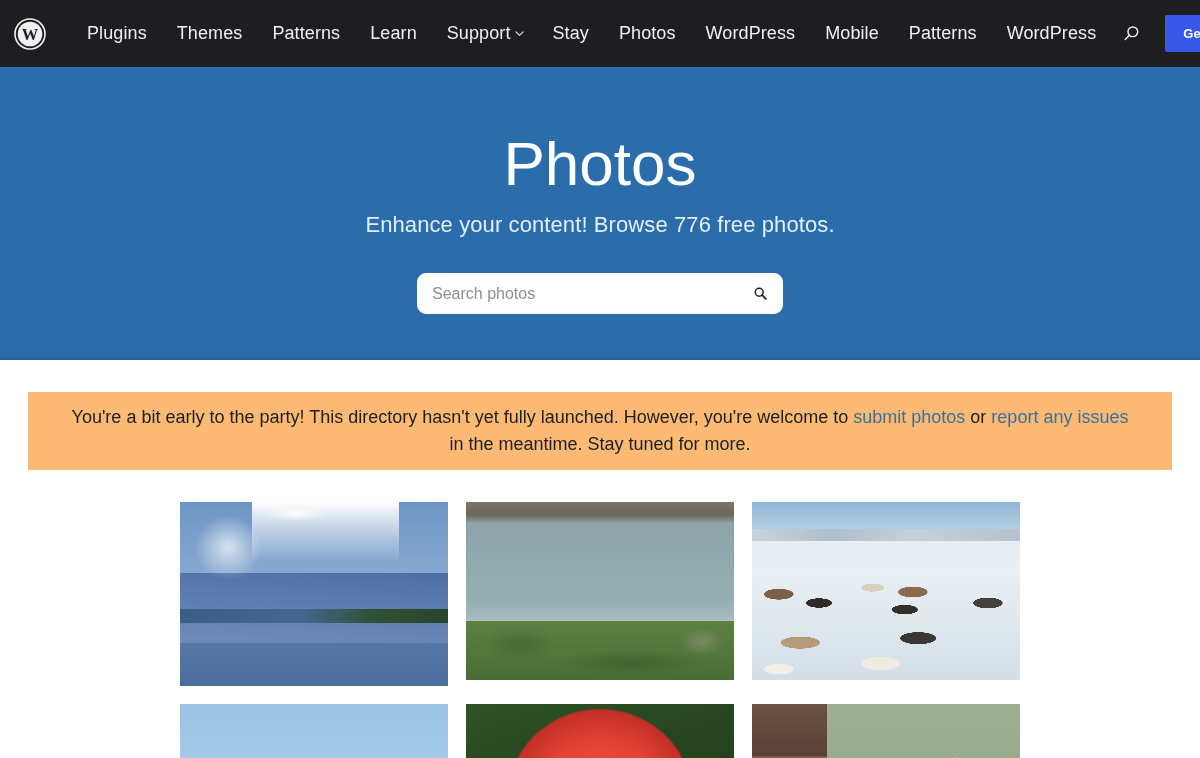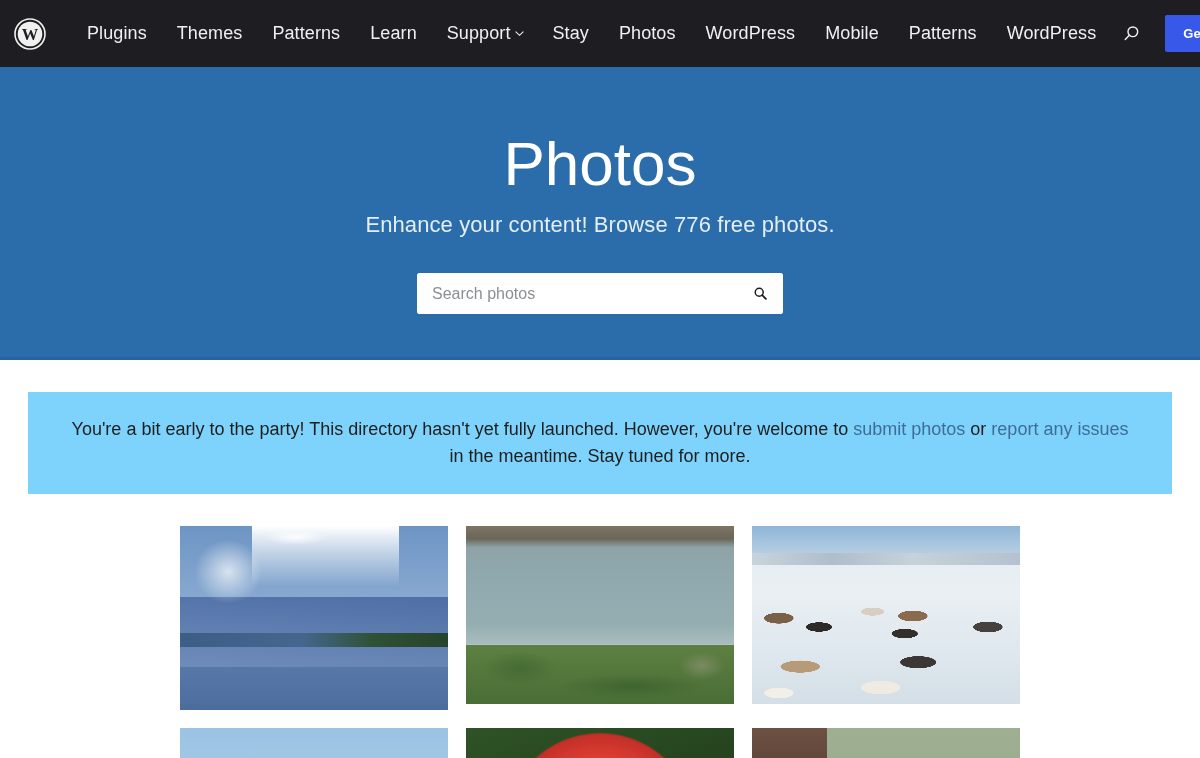--- a/index.html
+++ b/index.html
@@ -101,21 +101,21 @@
     letter-spacing: 0.1px;
   }
   .search-wrap {
     margin-top: 35px;
     width: 366px;
     height: 41px;
     background: #ffffff;
     display: flex;
     align-items: center;
     border: 1px solid #ffffff;
-    border-radius: 2px;
+    border-radius: 9px;
   }
   .search-input {
     flex: 1;
     border: none;
     outline: none;
     height: 100%;
     padding: 0 14px;
     font-size: 16px;
     font-family: "Liberation Sans", sans-serif;
     color: #2c3338;
@@ -130,26 +130,26 @@
     display: flex; align-items: center; justify-content: center;
   }
 
   
   .main {
     background: #ffffff;
     padding: 0 28px;
   }
   .notice {
     margin-top: 32px;
-    background: #7dd3fc;
+    background: #fdba74;
     color: #1e1e1e;
     font-size: 18px;
     line-height: 1.5;
     text-align: center;
-    padding: 24px 40px;
+    padding: 12px 40px;
   }
   .notice a {
     color: #3e6d98;
     text-decoration: none;
   }
 
   
   .grid {
     margin: 32px auto 0;
     width: 840px;

